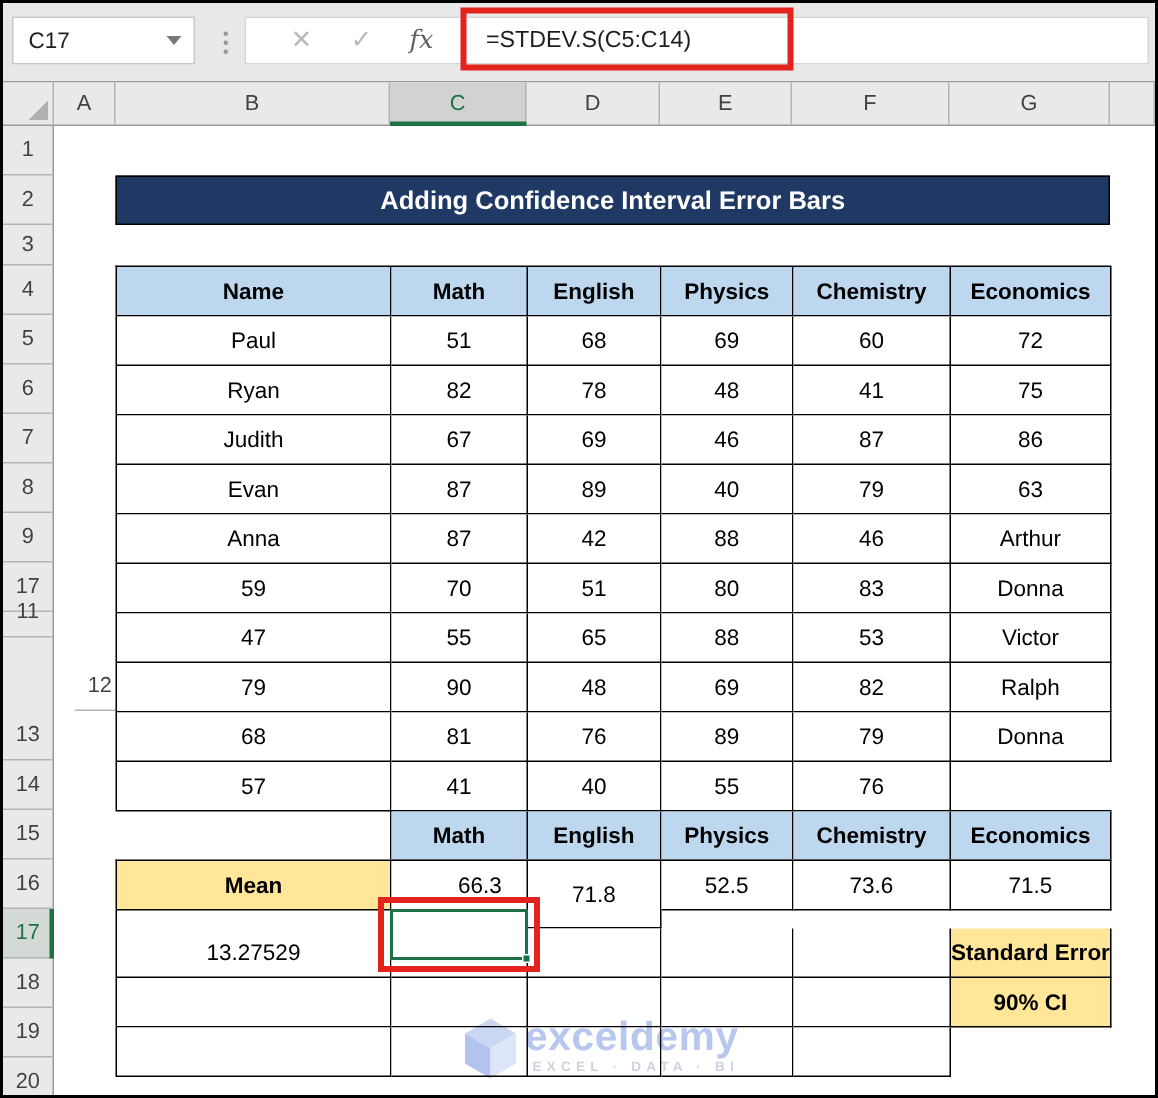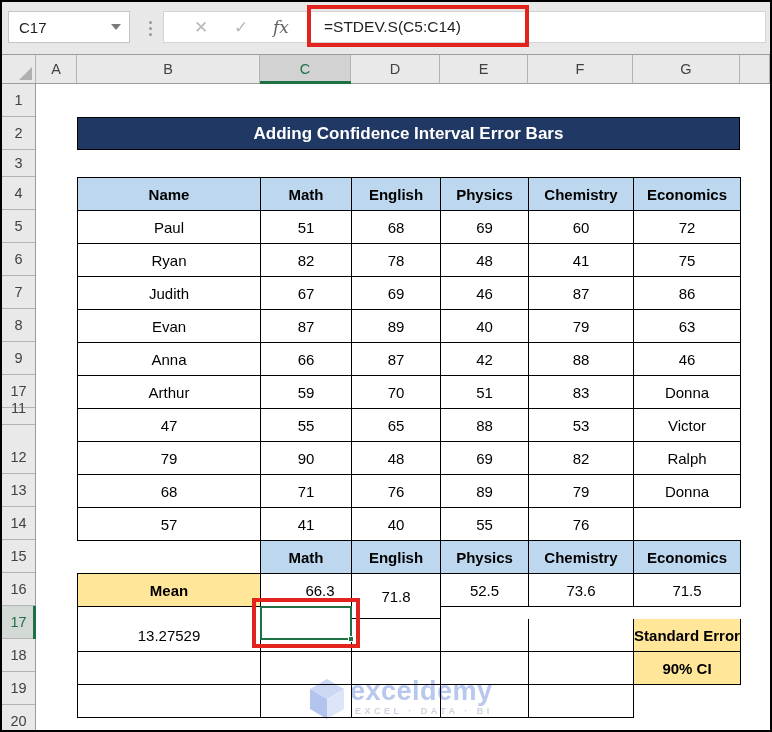--- a/index.html
+++ b/index.html
@@ -126,21 +126,21 @@
       <div class="rowhead" style="top: 33px; height: 33px;">2</div>
       <div class="rowhead" style="top: 66px; height: 27px;">3</div>
       <div class="rowhead" style="top: 93px; height: 33px;">4</div>
       <div class="rowhead" style="top: 126px; height: 33px;">5</div>
       <div class="rowhead" style="top: 159px; height: 33px;">6</div>
       <div class="rowhead" style="top: 192px; height: 33px;">7</div>
       <div class="rowhead" style="top: 225px; height: 33px;">8</div>
       <div class="rowhead" style="top: 258px; height: 33px;">9</div>
       <div class="rowhead" style="top: 291px; height: 33px;">17</div>
       <div class="rowhead" style="top: 308px; height: 33px;">11</div>
-      <div class="rowhead" style="top: 357px; height: 33px;">12</div>
+      <div class="rowhead" style="top: 357px; height: 33px; margin-left: 48px;">12</div>
       <div class="rowhead" style="top: 390px; height: 33px;">13</div>
       <div class="rowhead" style="top: 423px; height: 33px;">14</div>
       <div class="rowhead" style="top: 456px; height: 33px;">15</div>
       <div class="rowhead" style="top: 489px; height: 33px;">16</div>
       <div class="rowhead sel" style="top: 522px; height: 33px;">17</div>
       <div class="rowhead" style="top: 555px; height: 33px;">18</div>
       <div class="rowhead" style="top: 588px; height: 33px;">19</div>
       <div class="rowhead" style="top: 621px; height: 33px;">20</div>
     </div>
   <div class="r17-bar"></div>
@@ -171,45 +171,45 @@
       <div class="cell" style="height: 33px;">46</div>
       <div class="cell" style="height: 33px;">87</div>
       <div class="cell" style="height: 33px;">86</div>
       <div class="cell" style="height: 33px;">Evan</div>
       <div class="cell" style="height: 33px;">87</div>
       <div class="cell" style="height: 33px;">89</div>
       <div class="cell" style="height: 33px;">40</div>
       <div class="cell" style="height: 33px;">79</div>
       <div class="cell" style="height: 33px;">63</div>
       <div class="cell" style="height: 33px;">Anna</div>
-      <div class="cell" style="height: 33px;">66</div>
       <div class="cell" style="height: 33px;">87</div>
       <div class="cell" style="height: 33px;">42</div>
       <div class="cell" style="height: 33px;">88</div>
       <div class="cell" style="height: 33px;">46</div>
       <div class="cell" style="height: 33px;">Arthur</div>
       <div class="cell" style="height: 33px;">59</div>
       <div class="cell" style="height: 33px;">70</div>
       <div class="cell" style="height: 33px;">51</div>
+      <div class="cell" style="height: 33px;">80</div>
       <div class="cell" style="height: 33px;">83</div>
       <div class="cell" style="height: 33px;">Donna</div>
       <div class="cell" style="height: 33px;">47</div>
       <div class="cell" style="height: 33px;">55</div>
       <div class="cell" style="height: 33px;">65</div>
       <div class="cell" style="height: 33px;">88</div>
       <div class="cell" style="height: 33px;">53</div>
       <div class="cell" style="height: 33px;">Victor</div>
       <div class="cell" style="height: 33px;">79</div>
       <div class="cell" style="height: 33px;">90</div>
       <div class="cell" style="height: 33px;">48</div>
       <div class="cell" style="height: 33px;">69</div>
       <div class="cell" style="height: 33px;">82</div>
       <div class="cell" style="height: 33px;">Ralph</div>
       <div class="cell" style="height: 33px;">68</div>
-      <div class="cell" style="height: 33px;">71</div>
+      <div class="cell" style="height: 33px;">81</div>
       <div class="cell" style="height: 33px;">76</div>
       <div class="cell" style="height: 33px;">89</div>
       <div class="cell" style="height: 33px;">79</div>
       <div class="cell" style="height: 33px;">Donna</div>
       <div class="cell" style="height: 33px;">57</div>
       <div class="cell" style="height: 33px;">41</div>
       <div class="cell" style="height: 33px;">40</div>
       <div class="cell" style="height: 33px;">55</div>
       <div class="cell" style="height: 33px;">76</div>
     </div>

